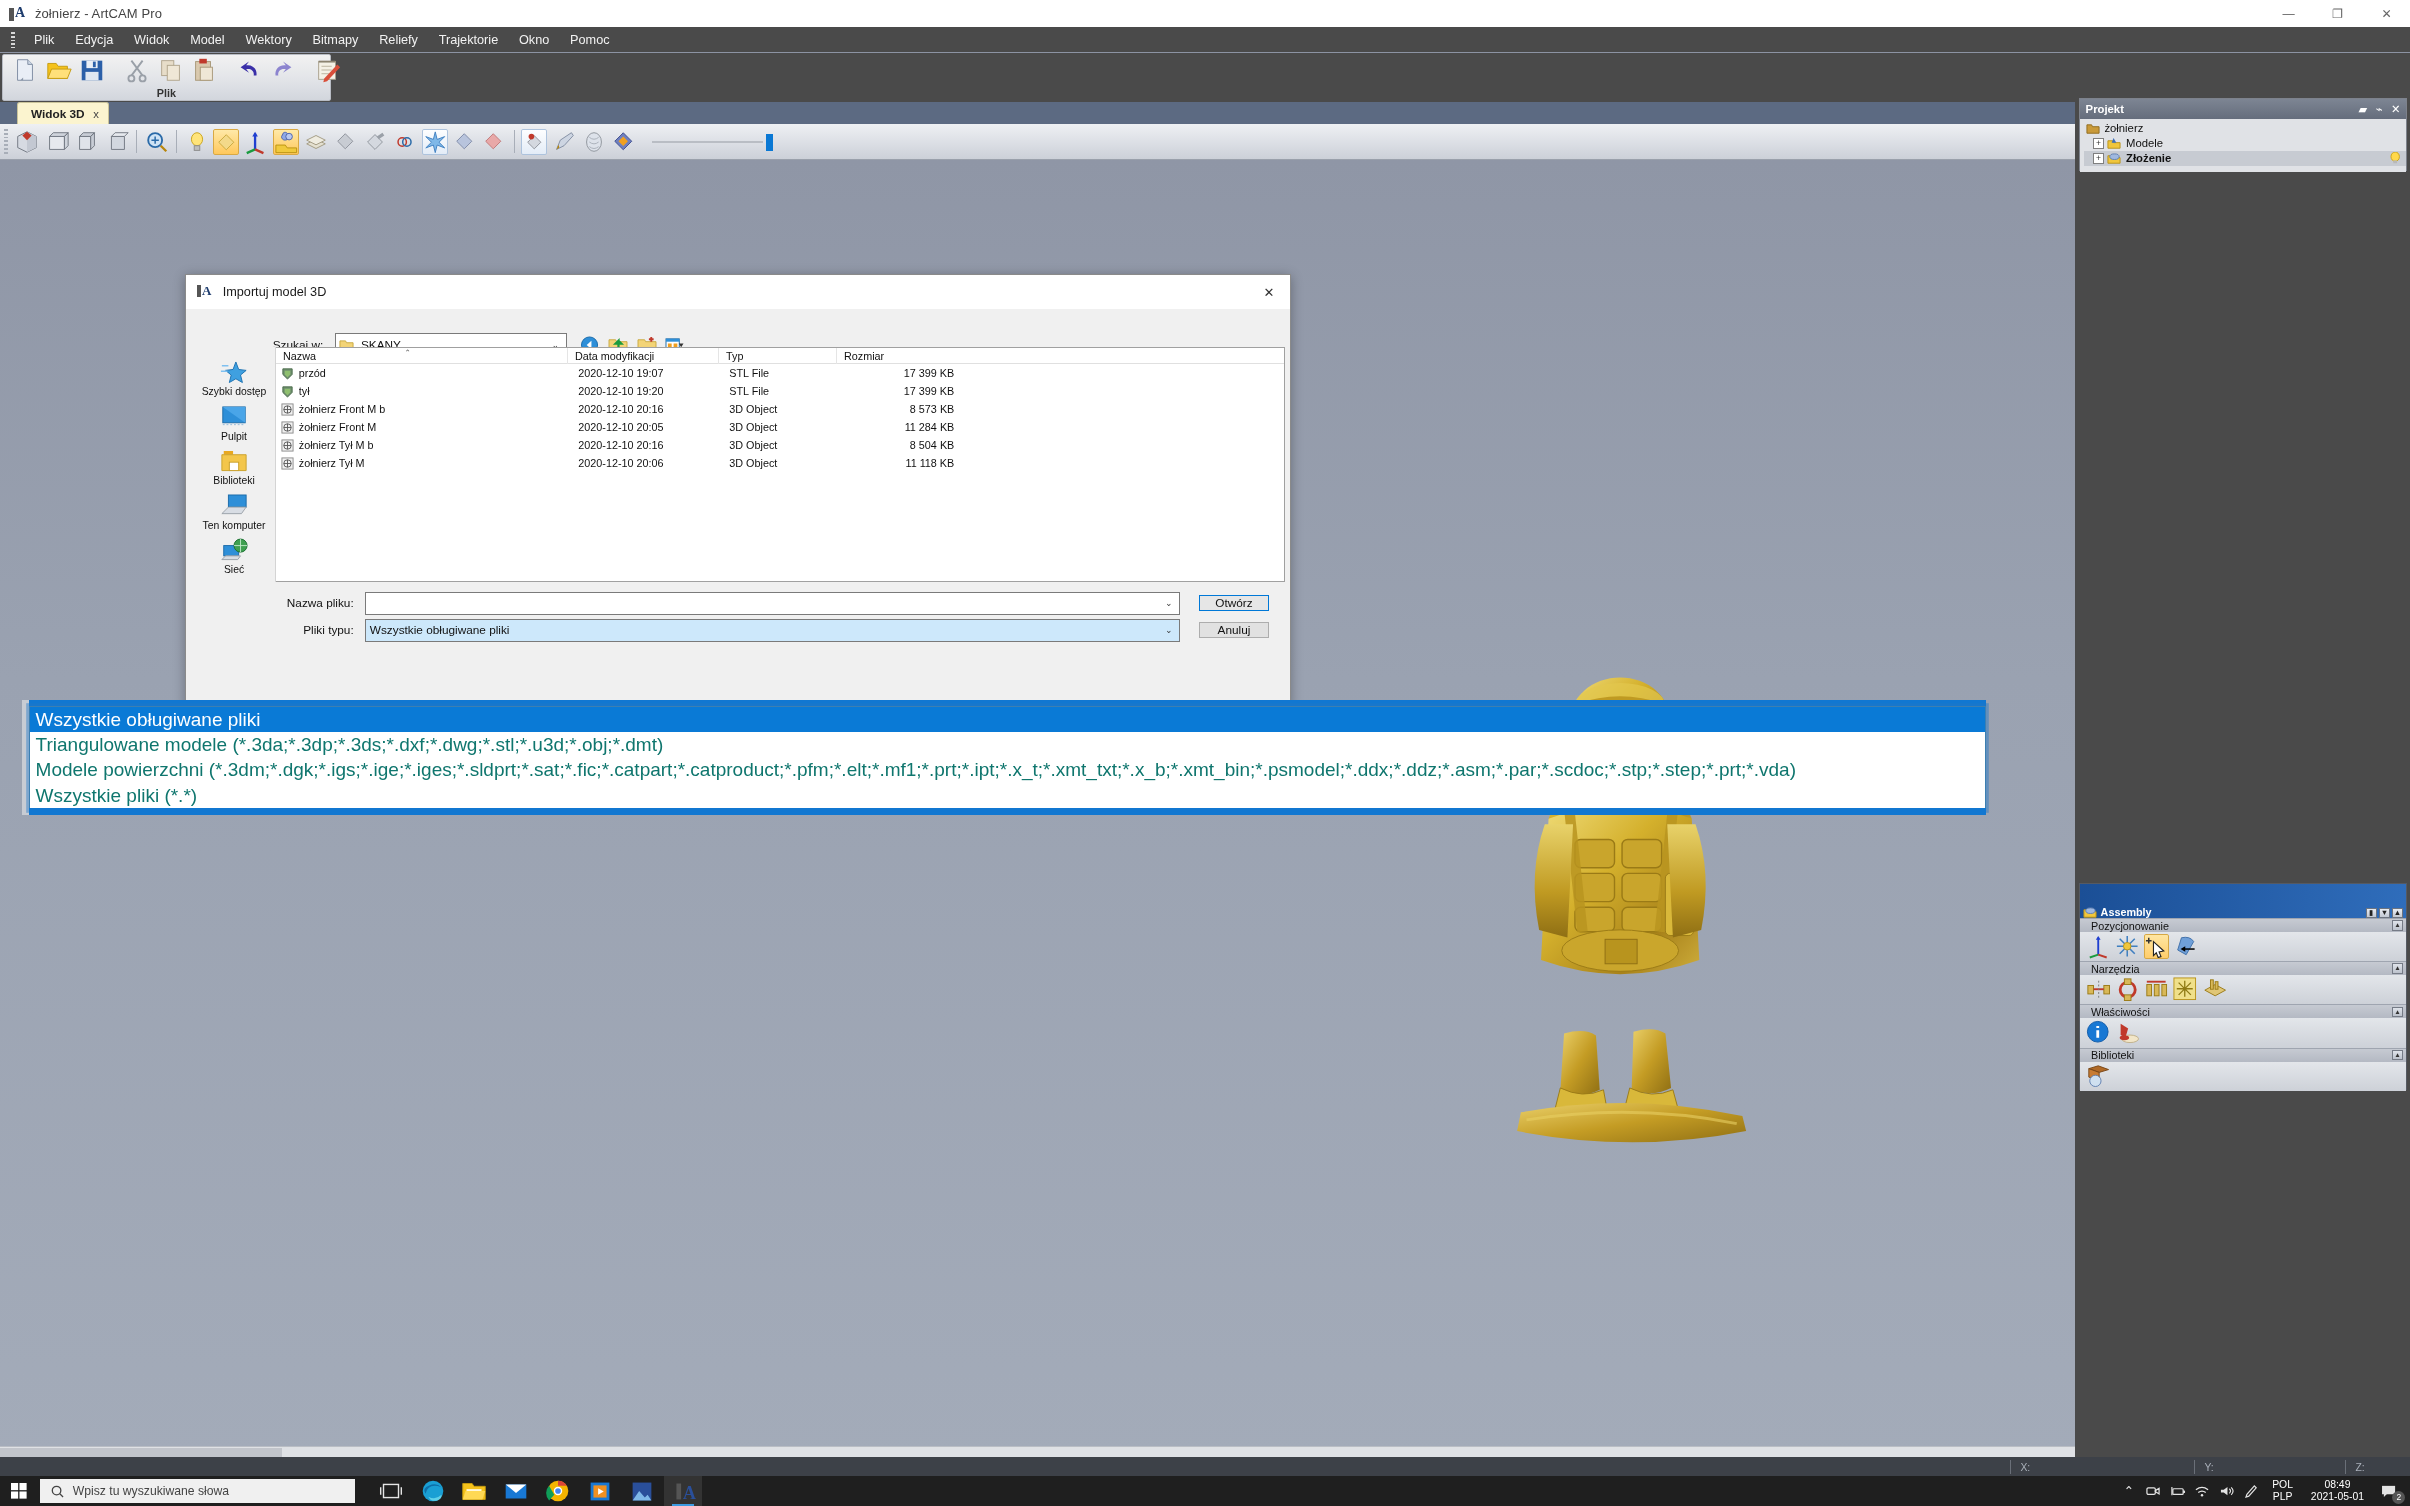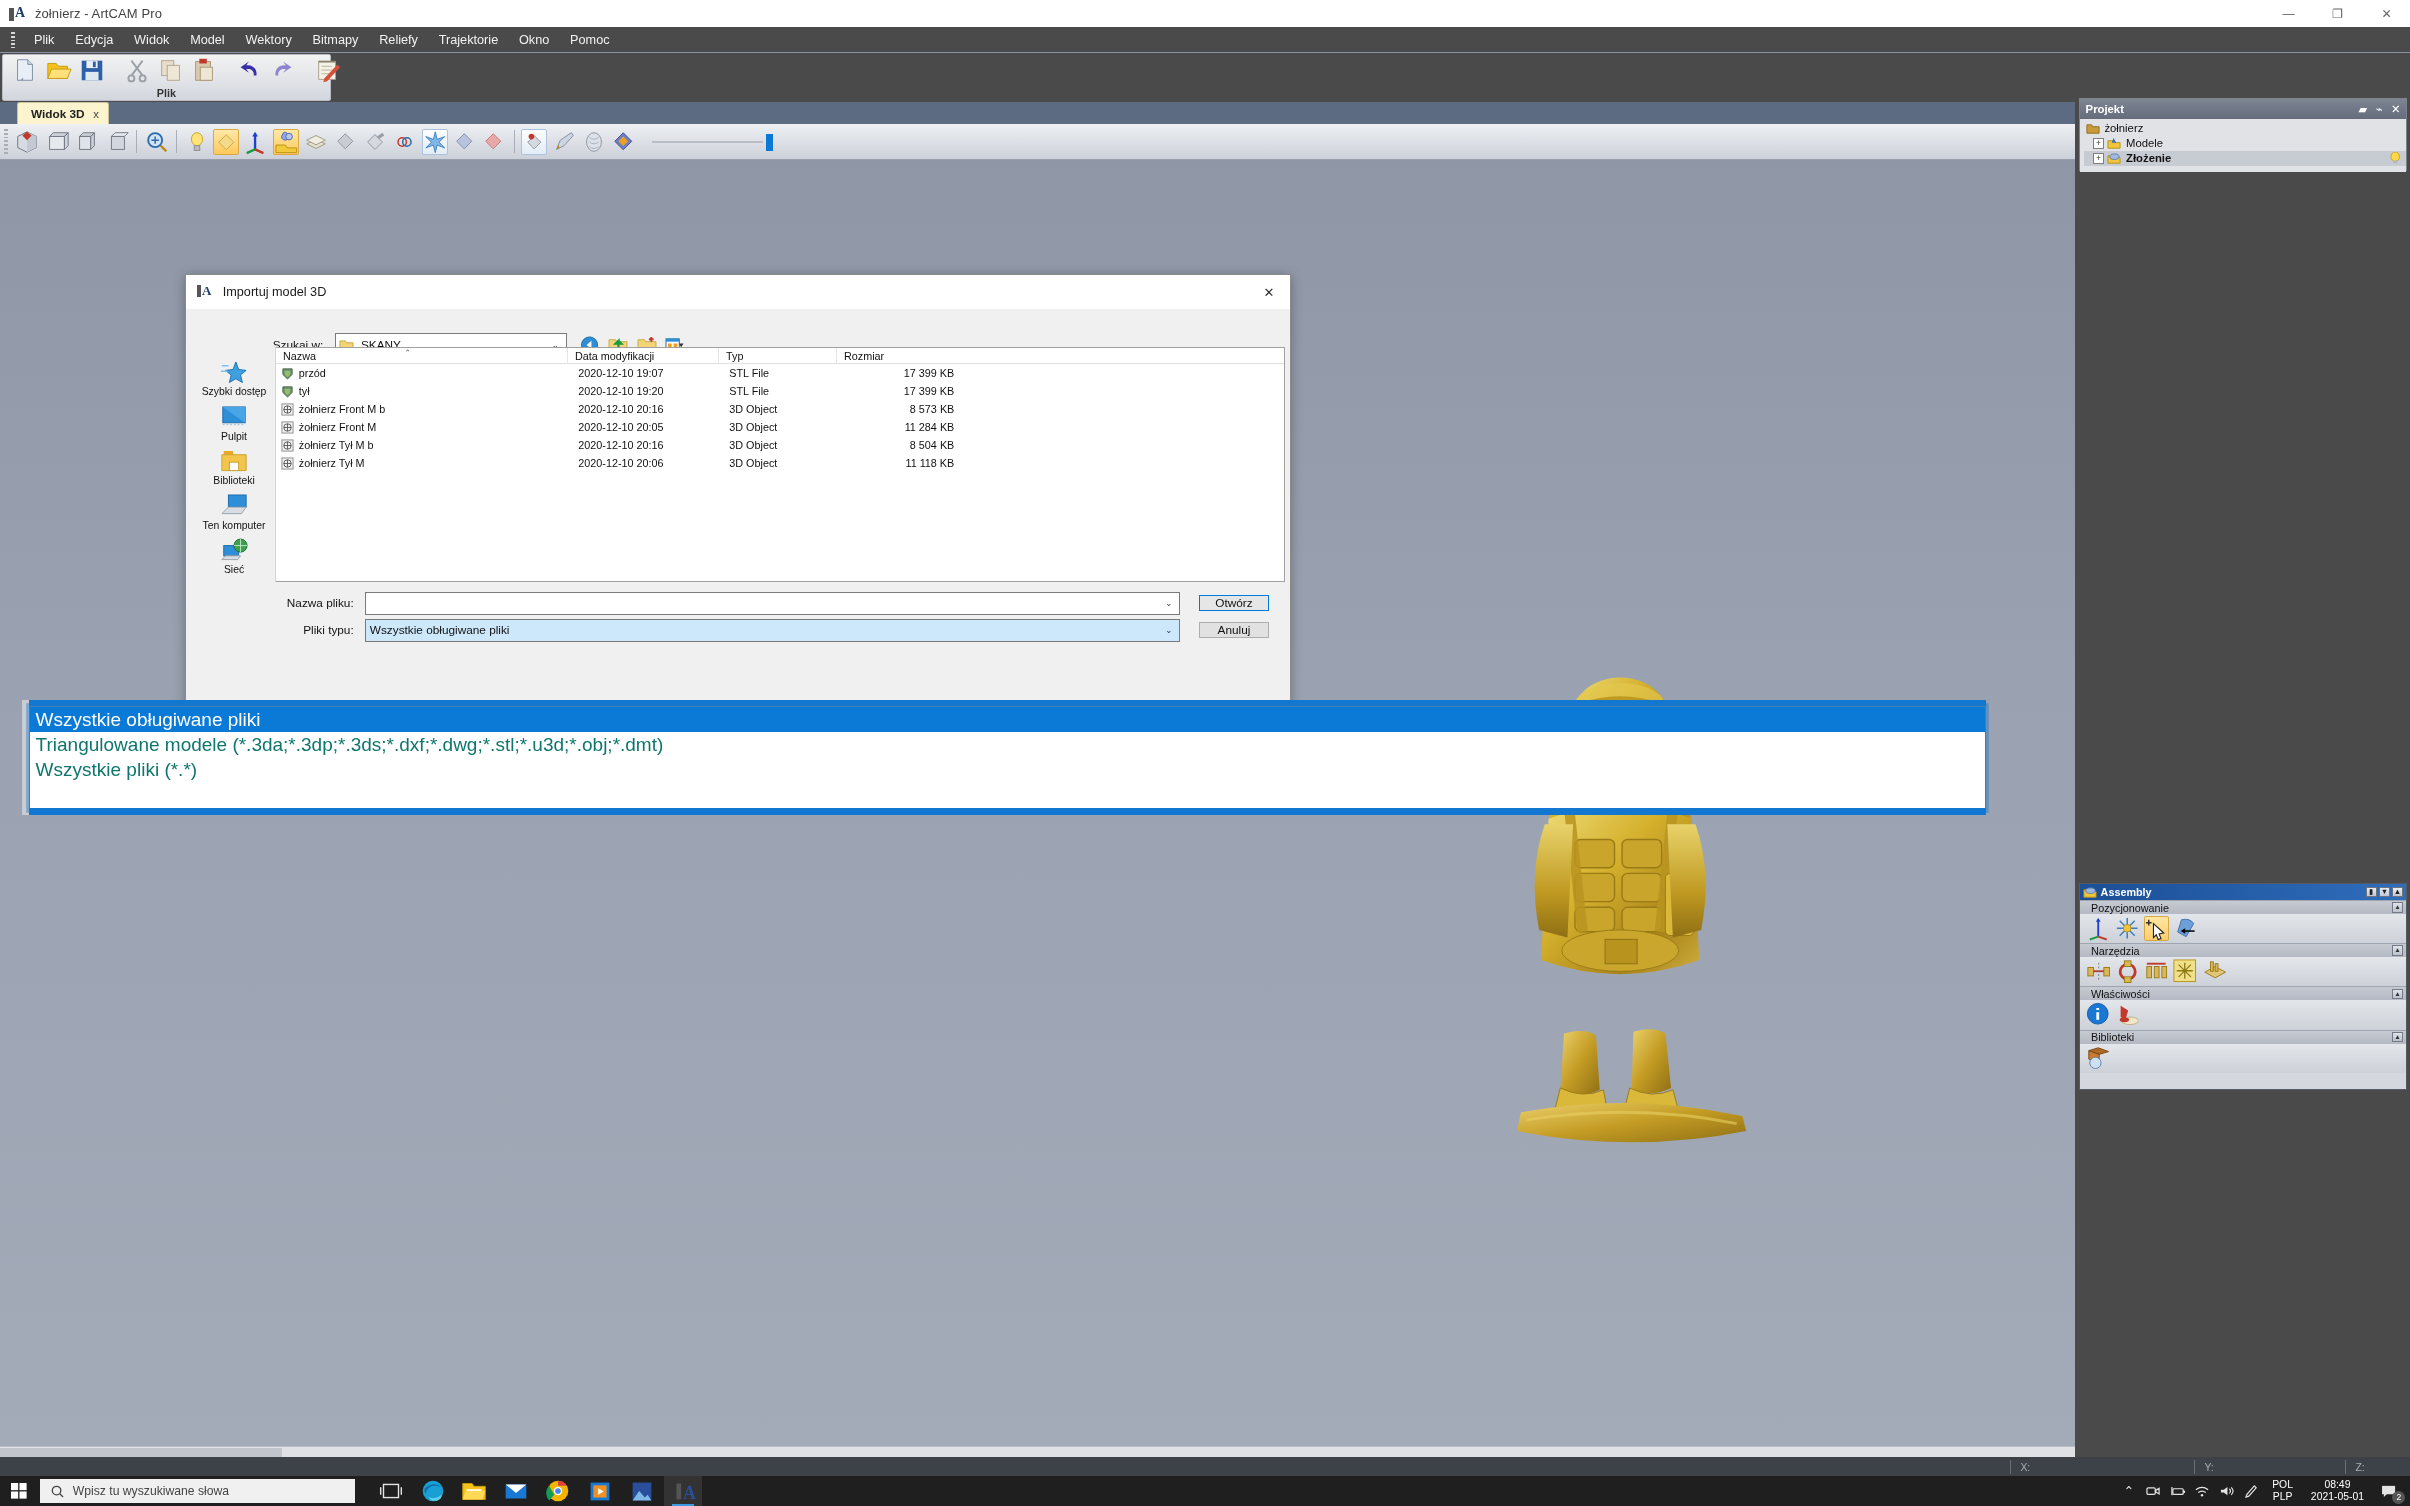--- a/index.html
+++ b/index.html
@@ -84,22 +84,22 @@
   #projbody{background:#e0e2e6;height:53px;padding:1.9px 0 0 3.8px;}
   .trow{display:flex;align-items:center;height:15px;font-size:11.3px;color:#111;padding-left:1.9px;}
   .trow.sel{background:#c7cbd2;}
   .texp{width:10.4px;height:10.4px;border:0.9px solid #7f7f7f;background:#fff;font-size:8.5px;
     line-height:8.5px;text-align:center;color:#333;margin-right:3.8px;margin-left:7.5px;}
   .ticon2{width:14px;height:12.2px;margin-right:4.7px;position:relative;}
 
   
   #asmpanel{position:absolute;left:2079px;top:883px;width:328px;height:207px;
     background:#d4d7dd;border:0.9px solid #555a63;}
-  #asmhdr{height:16px;background:linear-gradient(to right,#1b4f96,#2f6dbb);
-    display:flex;align-items:center;padding:0 2.8px;}
+  #asmhdr{height:34px;background:linear-gradient(to right,#1b4f96,#2f6dbb);
+    display:flex;align-items:flex-end;padding:0 2.8px;}
   #asmhdr .at{color:#fff;font-size:10.8px;font-weight:bold;margin-left:3.8px;}
   #asmhdr .abtns{margin-left:auto;display:flex;gap:1.9px;}
   .abi{width:11.3px;height:10.4px;background:linear-gradient(to bottom,#e9edf3,#c2c8d2);
     border:0.9px solid #6d7480;font-size:7.5px;line-height:8.5px;text-align:center;color:#222;}
   .asec{height:14px;background:linear-gradient(to bottom,#c6cad2,#b4b9c3);
     display:flex;align-items:center;padding-left:11px;border-top:0.9px solid #9fa5b0;}
   .asec .sl{font-size:10.8px;color:#111;}
   .asec .sc{margin-left:auto;width:11.3px;height:10.4px;margin-right:2.8px;
     background:linear-gradient(to bottom,#dfe3ea,#bcc2cc);border:0.9px solid #757b86;
     font-size:6.6px;line-height:8.5px;text-align:center;color:#333;}
@@ -897,20 +897,21 @@
     </div>
     <div class="dbtn" style="margin-left:19px">Anuluj</div>
   </div>
 </div>
 
 <div id="ddleftstrip"></div>
 <div id="ddtopstrip"></div>
 <div id="dropdown">
   <div class="opt sel">Wszystkie obługiwane pliki</div>
   <div class="opt">Triangulowane modele (*.3da;*.3dp;*.3ds;*.dxf;*.dwg;*.stl;*.u3d;*.obj;*.dmt)</div>
+  <div class="opt">Modele powierzchni (*.3dm;*.dgk;*.igs;*.ige;*.iges;*.sldprt;*.sat;*.fic;*.catpart;*.catproduct;*.pfm;*.elt;*.mf1;*.prt;*.ipt;*.x_t;*.xmt_txt;*.x_b;*.xmt_bin;*.psmodel;*.ddx;*.ddz;*.asm;*.par;*.scdoc;*.stp;*.step;*.prt;*.vda)</div>
   <div class="opt">Wszystkie pliki (*.*)</div>
 </div>
 <div id="ddbotstrip"></div>
 
 <div id="statusbar">
   <div style="flex:1"></div>
   <div class="sseg" style="width:184px">X:</div>
   <div class="sseg" style="width:151px">Y:</div>
   <div class="sseg" style="width:66px">Z:</div>
 </div>

